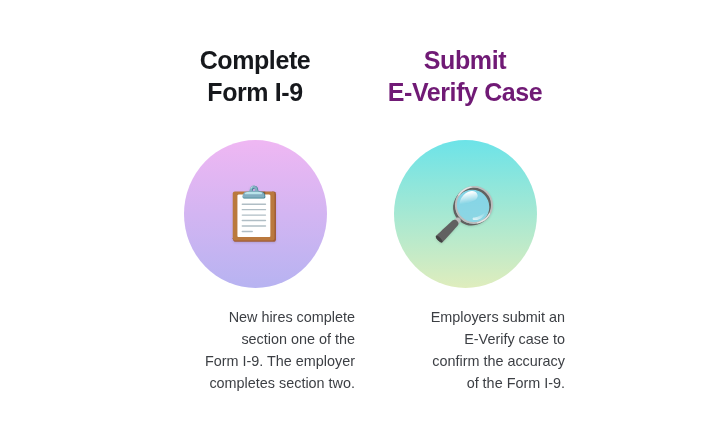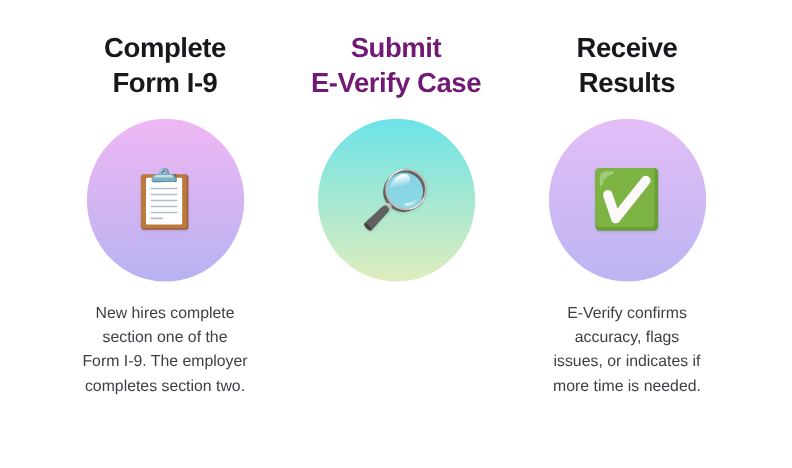--- a/index.html
+++ b/index.html
@@ -35,21 +35,21 @@
   }
 
   .step-title {
     font-family: "Liberation Sans", sans-serif;
     font-weight: bold;
     font-size: 25px;
     line-height: 1.28;
     letter-spacing: -0.4px;
     color: #16181c;
     text-align: center;
-    margin: 0;
+    margin: 16px;
     white-space: pre-line;
     height: 78px;
     display: flex;
     align-items: flex-start;
     justify-content: center;
   }
 
   .circle-wrap {
     height: 152px;
     display: flex;
@@ -72,21 +72,21 @@
     line-height: 1;
     display: block;
     filter: drop-shadow(0 1px 1px rgba(0,0,0,0.12));
   }
 
   .step-caption {
     font-family: "Liberation Sans", sans-serif;
     font-size: 14.4px;
     line-height: 1.52;
     color: #3c3f44;
-    text-align: center;
+    text-align: right;
     margin: 0;
     padding-top: 17px;
     white-space: pre-line;
     width: 200px;
   }
 
   
 </style>
 </head>
 <body style="background: rgb(255, 255, 255);">
@@ -108,29 +108,20 @@
   </div>
 
   <div class="step">
     <h2 class="step-title" style="color: #701a75;">Submit
 E-Verify Case</h2>
     <div class="circle-wrap">
       <div class="circle" style="background: linear-gradient(rgb(108, 227, 232) 0%, rgb(223, 237, 189) 100%);">
         <span class="circle-icon">🔎</span>
       </div>
     </div>
+    <p class="step-caption" style="color: rgb(60, 63, 68);">Employers submit an
+E-Verify case to
+confirm the accuracy
+of the Form I-9.</p>
   </div>
 
-  <div class="step">
-    <h2 class="step-title" style="color: rgb(22, 24, 28);">Receive
-Results</h2>
-    <div class="circle-wrap">
-      <div class="circle" style="background: linear-gradient(rgb(228, 190, 246) 0%, rgb(187, 181, 242) 100%);">
-        <span class="circle-icon">✅</span>
-      </div>
-    </div>
-    <p class="step-caption" style="color: rgb(60, 63, 68);">E-Verify confirms
-accuracy, flags
-issues, or indicates if
-more time is needed.</p>
-  </div>
 
 </div>
 
 </body></html>

